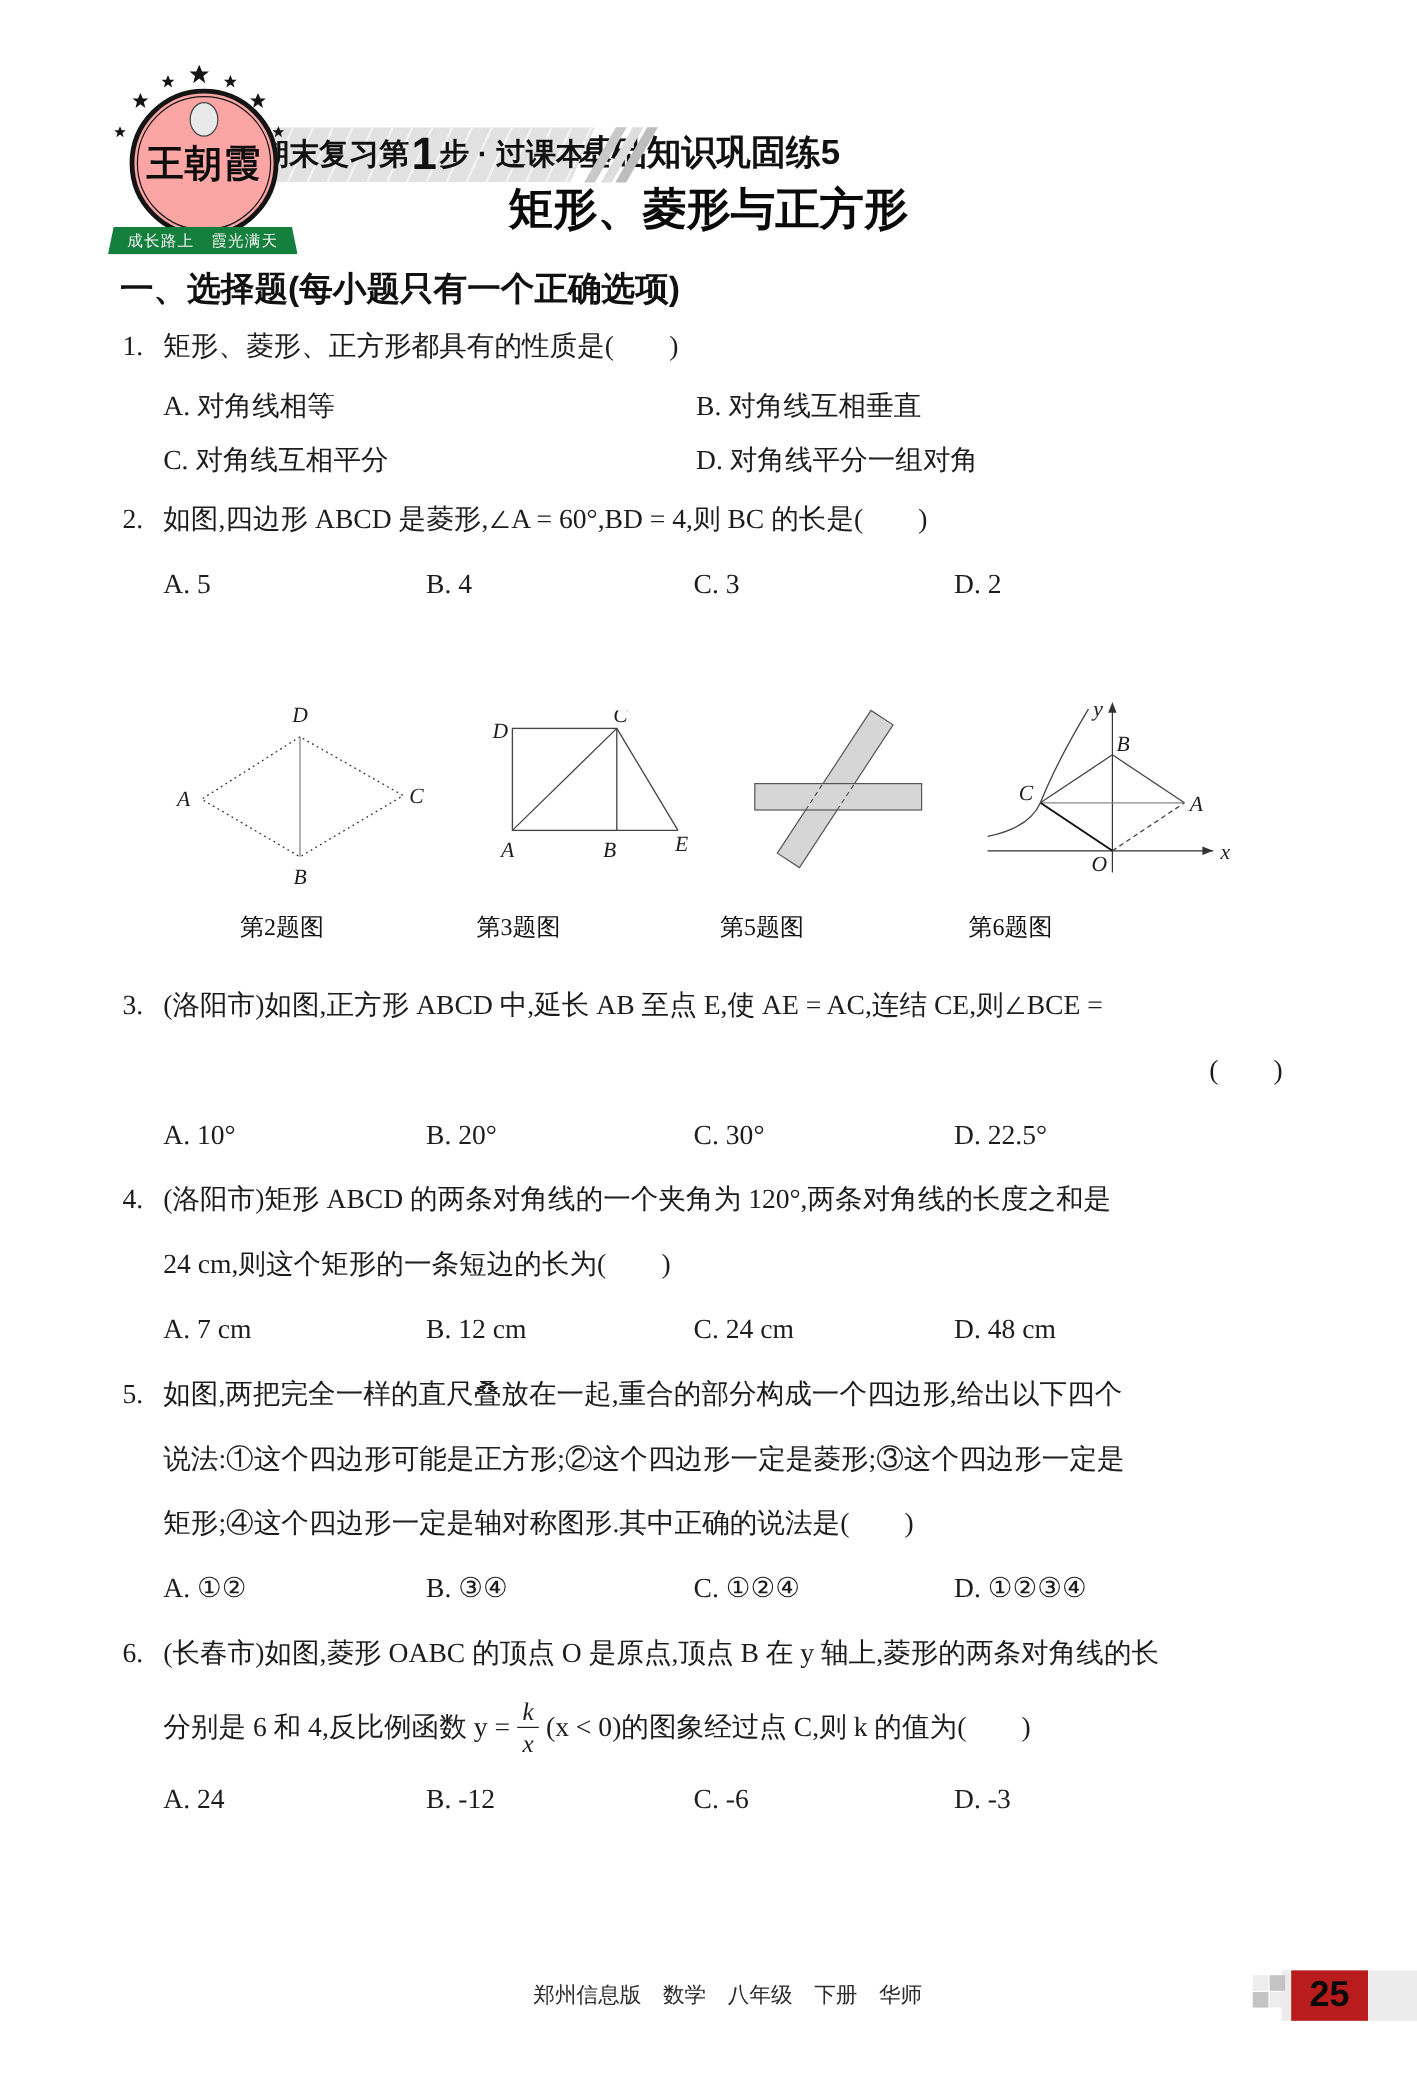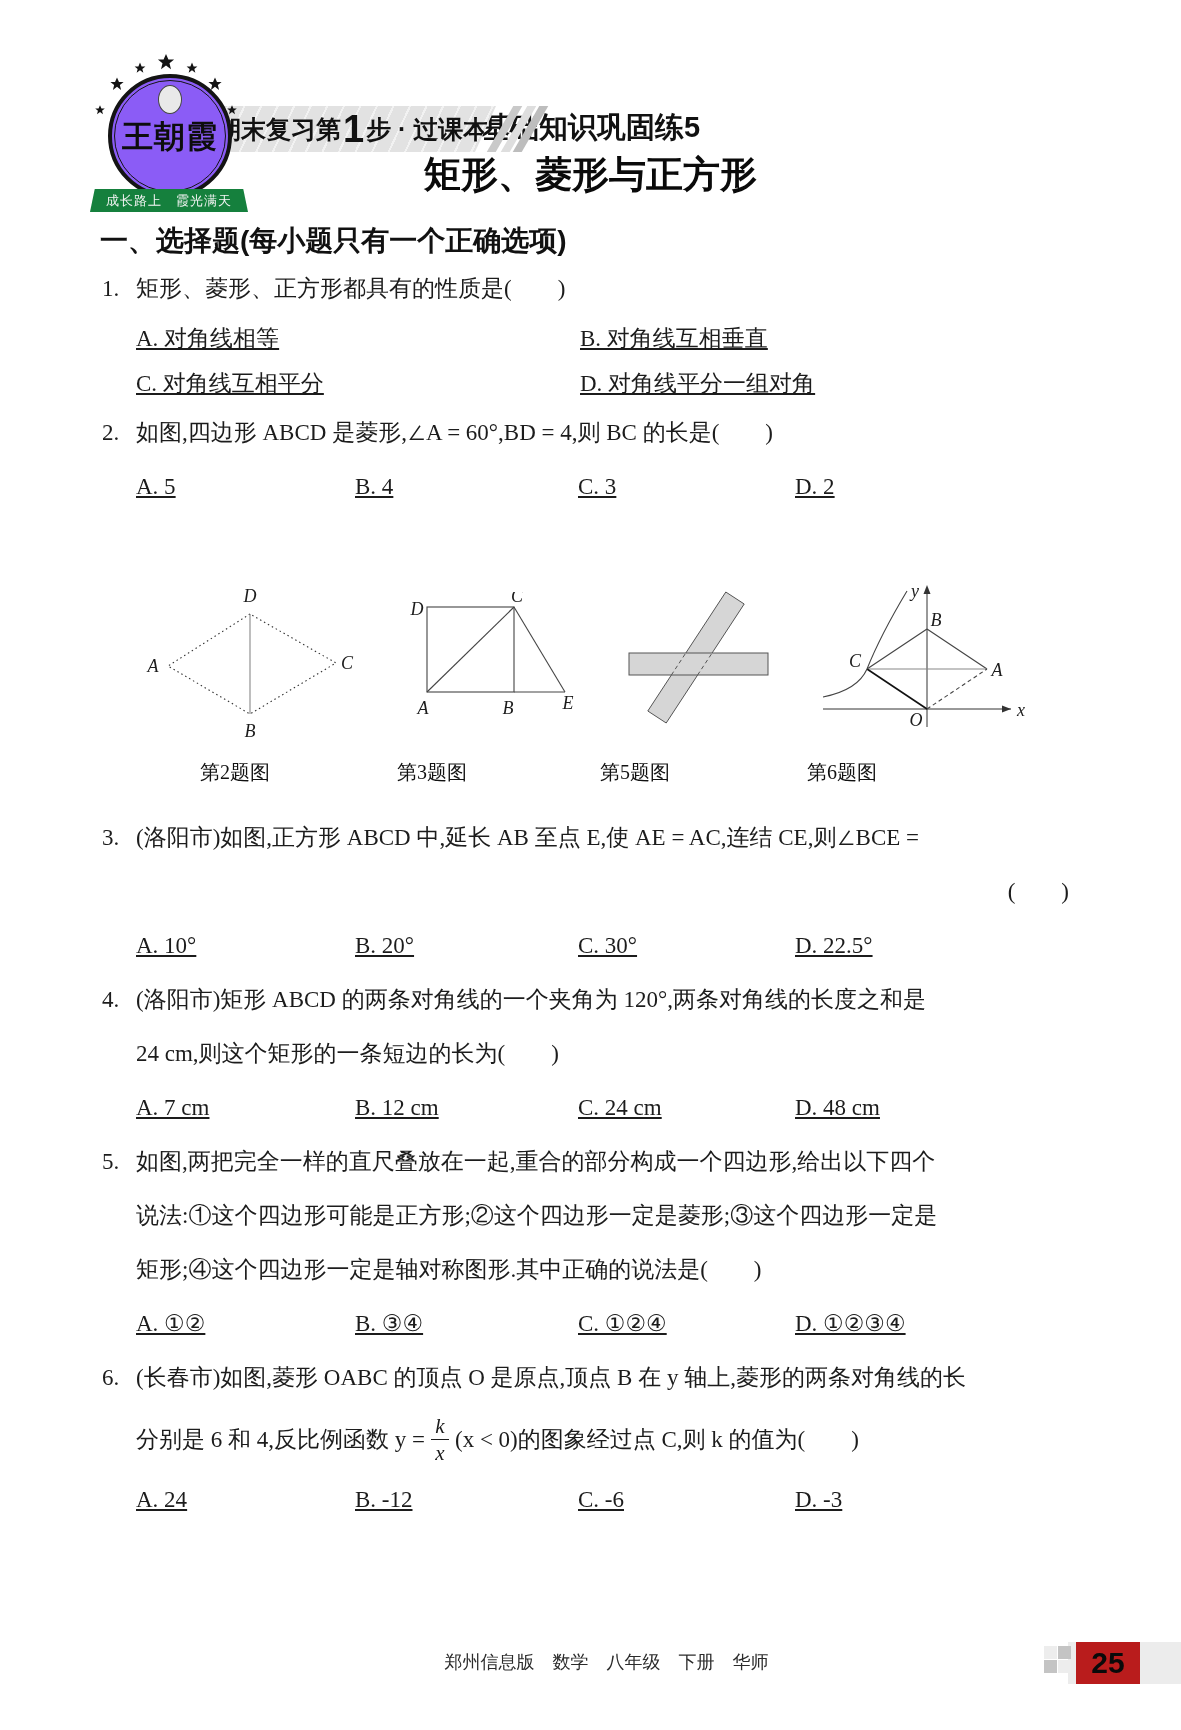--- a/index.html
+++ b/index.html
@@ -28,21 +28,21 @@
   .banner-text .bignum { font-size:38px; vertical-align:-4px; padding:0 2px; }
   .slash { position:absolute; top:106px; width:9px; height:46px; transform:skewX(-30deg); }
   .slash.s1 { left:500px; background:#c9c9c9; }
   .slash.s2 { left:514px; background:#dedede; }
   .slash.s3 { left:526px; background:#bdbdbd; }
 
   .logo { position:absolute; left:88px; top:60px; width:162px; height:152px; }
   .logo-stars { position:absolute; left:3px; top:-8px; }
   .logo-circle {
     position:absolute; left:20px; top:14px; width:116px; height:116px;
-    background:#8b5cf6; border:4px solid #141414; border-radius:50%;
+    background:#fca5a5; border:4px solid #141414; border-radius:50%;
   }
   .logo-circle::after {
     content:""; position:absolute; inset:2px; border:1px solid #141414; border-radius:50%;
   }
   .logo-oval {
     position:absolute; left:50%; top:7px; transform:translateX(-50%);
     width:22px; height:27px; border:1px solid #444; border-radius:50%;
     background:#e9e9e9;
   }
   .logo-name {
@@ -73,21 +73,21 @@
     font-family:"Liberation Sans", sans-serif; font-weight:bold; font-size:28px; color:#111;
   }
 
   
   .q { position:relative; padding-left:36px; font-size:23px; }
   .q.mt4 { margin-top:4px; }
   .q.mt12 { margin-top:12px; }
   .qnum { position:absolute; left:2px; top:0; height:54px; line-height:54px; }
   .tline { height:54px; line-height:54px; white-space:nowrap; }
   .blankline { height:54px; line-height:54px; text-align:right; padding-right:12px; }
-  .opts { display:grid;text-decoration:underline; }
+  .opts { display:grid; }
   .opts2 { grid-template-columns:444px 1fr; }
   .opts2 > span { height:45px; line-height:45px; }
   .opts4 { grid-template-columns:219px 223px 217px 1fr; }
   .opts4 > span { height:54px; line-height:54px; }
 
   .fracline { height:68px; display:flex; align-items:center; white-space:nowrap; }
   .frac { display:inline-flex; flex-direction:column; align-items:center; margin:0 6px; font-style:italic; }
   .frac .fnum, .frac .fden { height:26px; line-height:26px; font-size:21px; }
   .frac .fbar { width:18px; border-top:1.5px solid #1c1c1c; }
 

